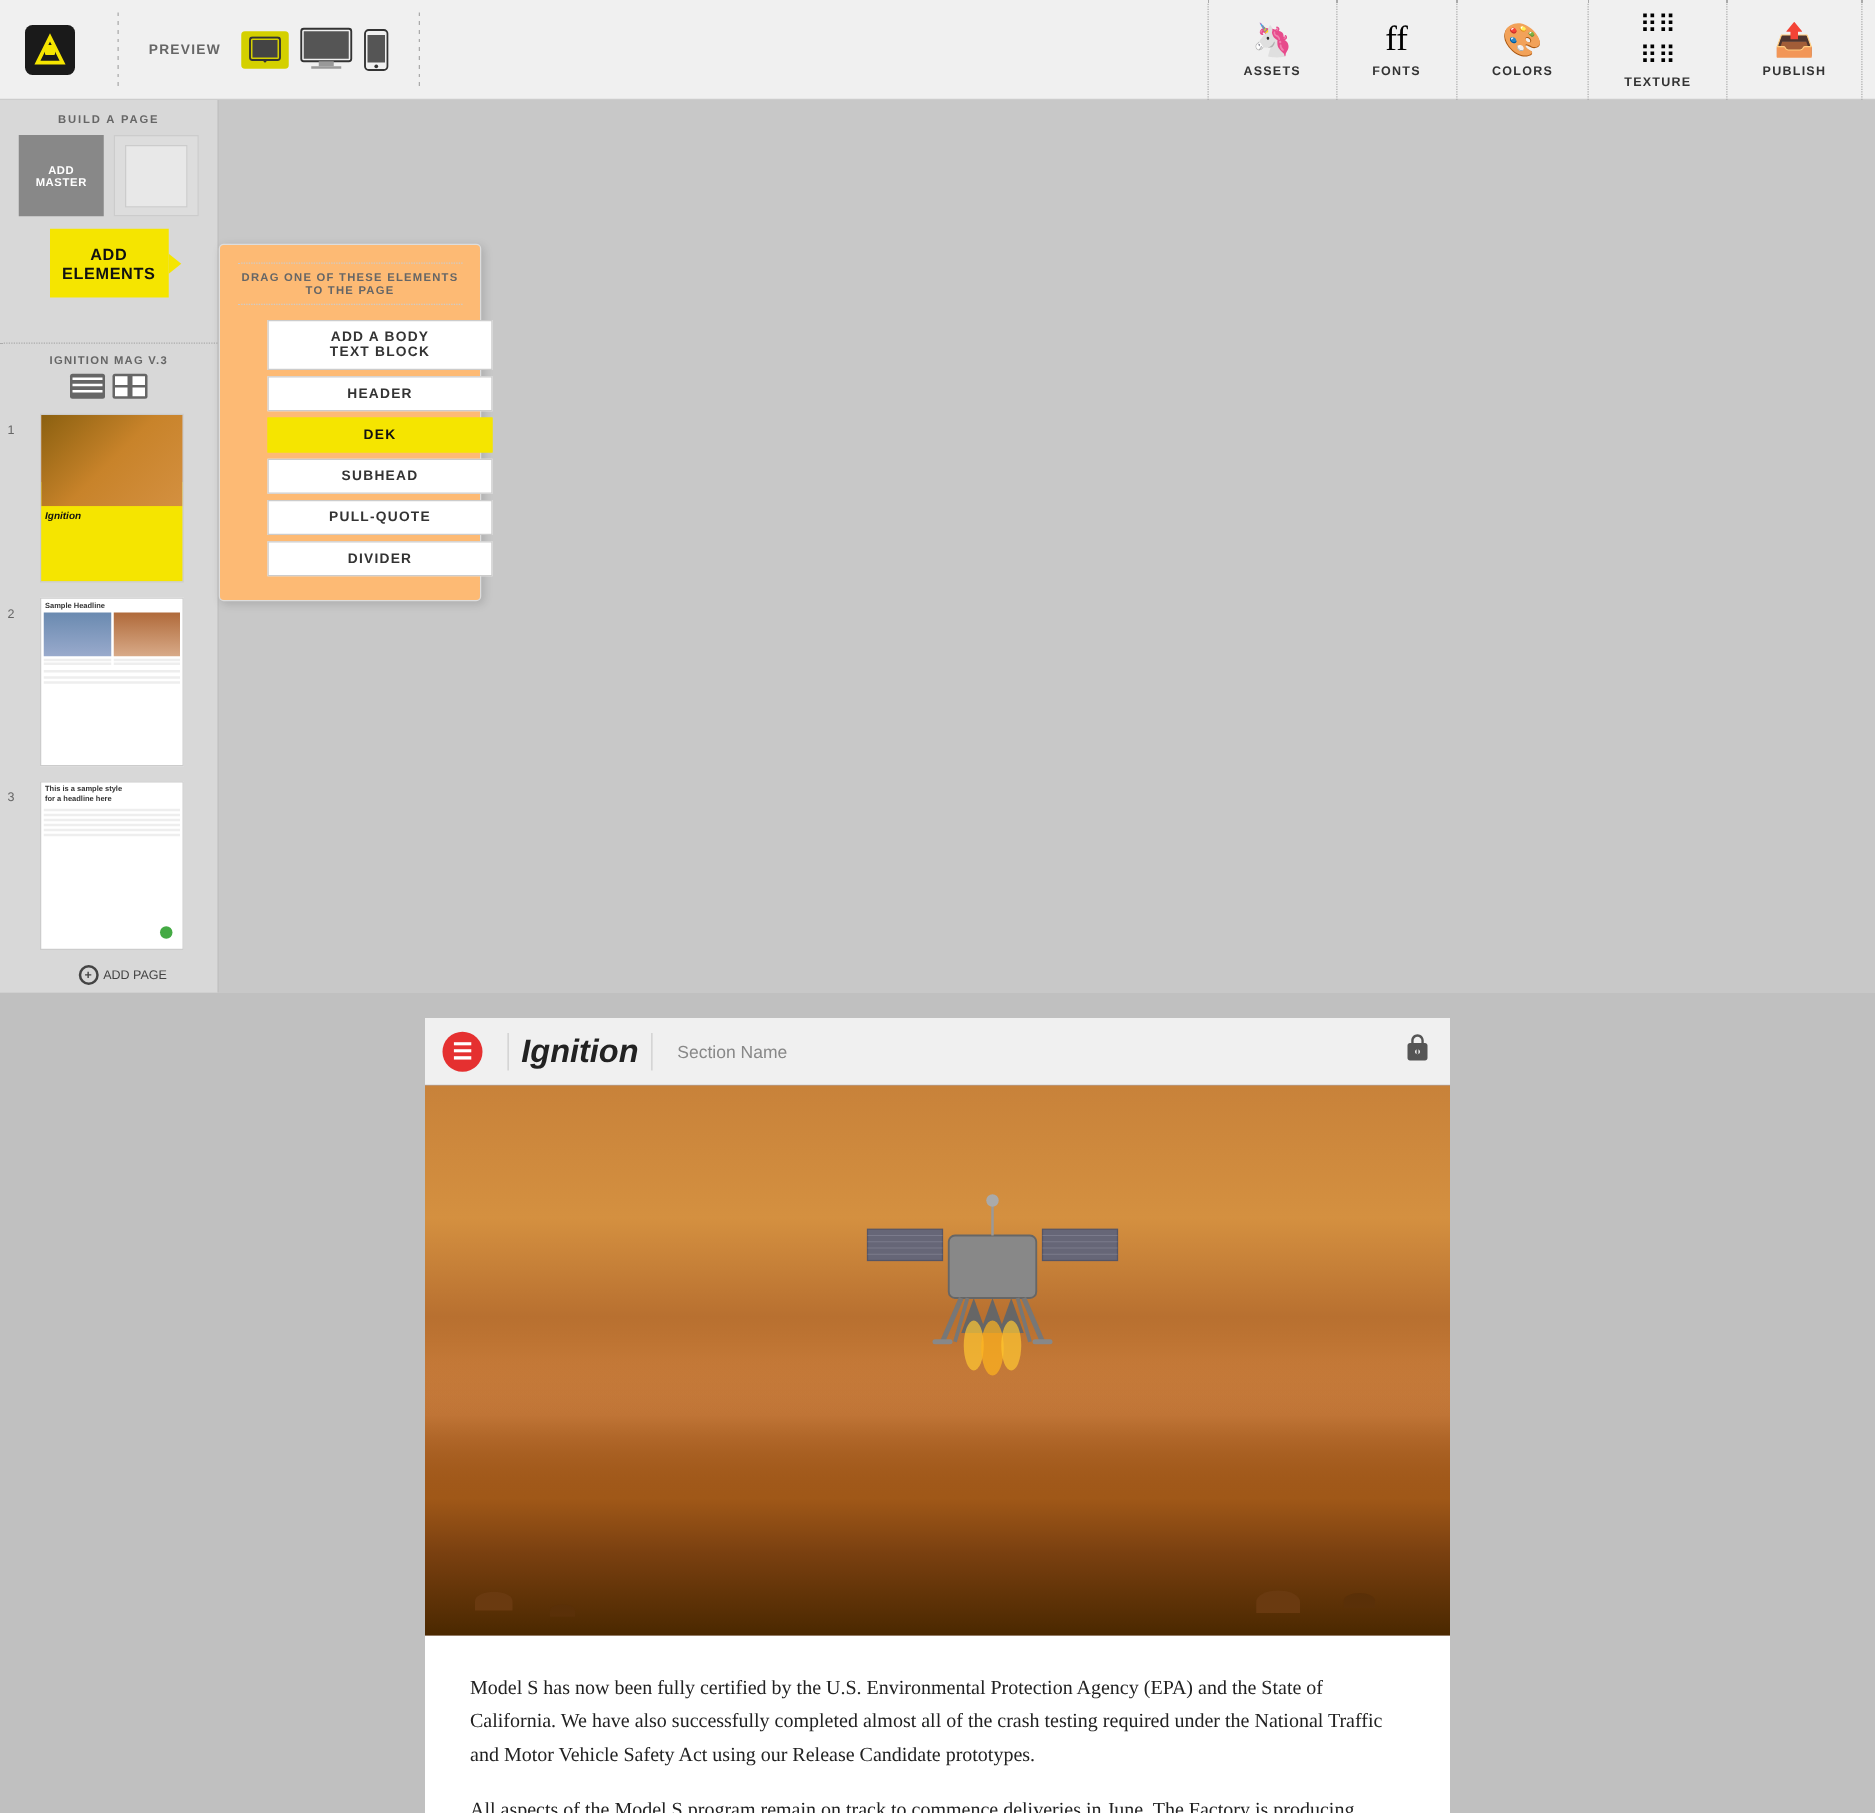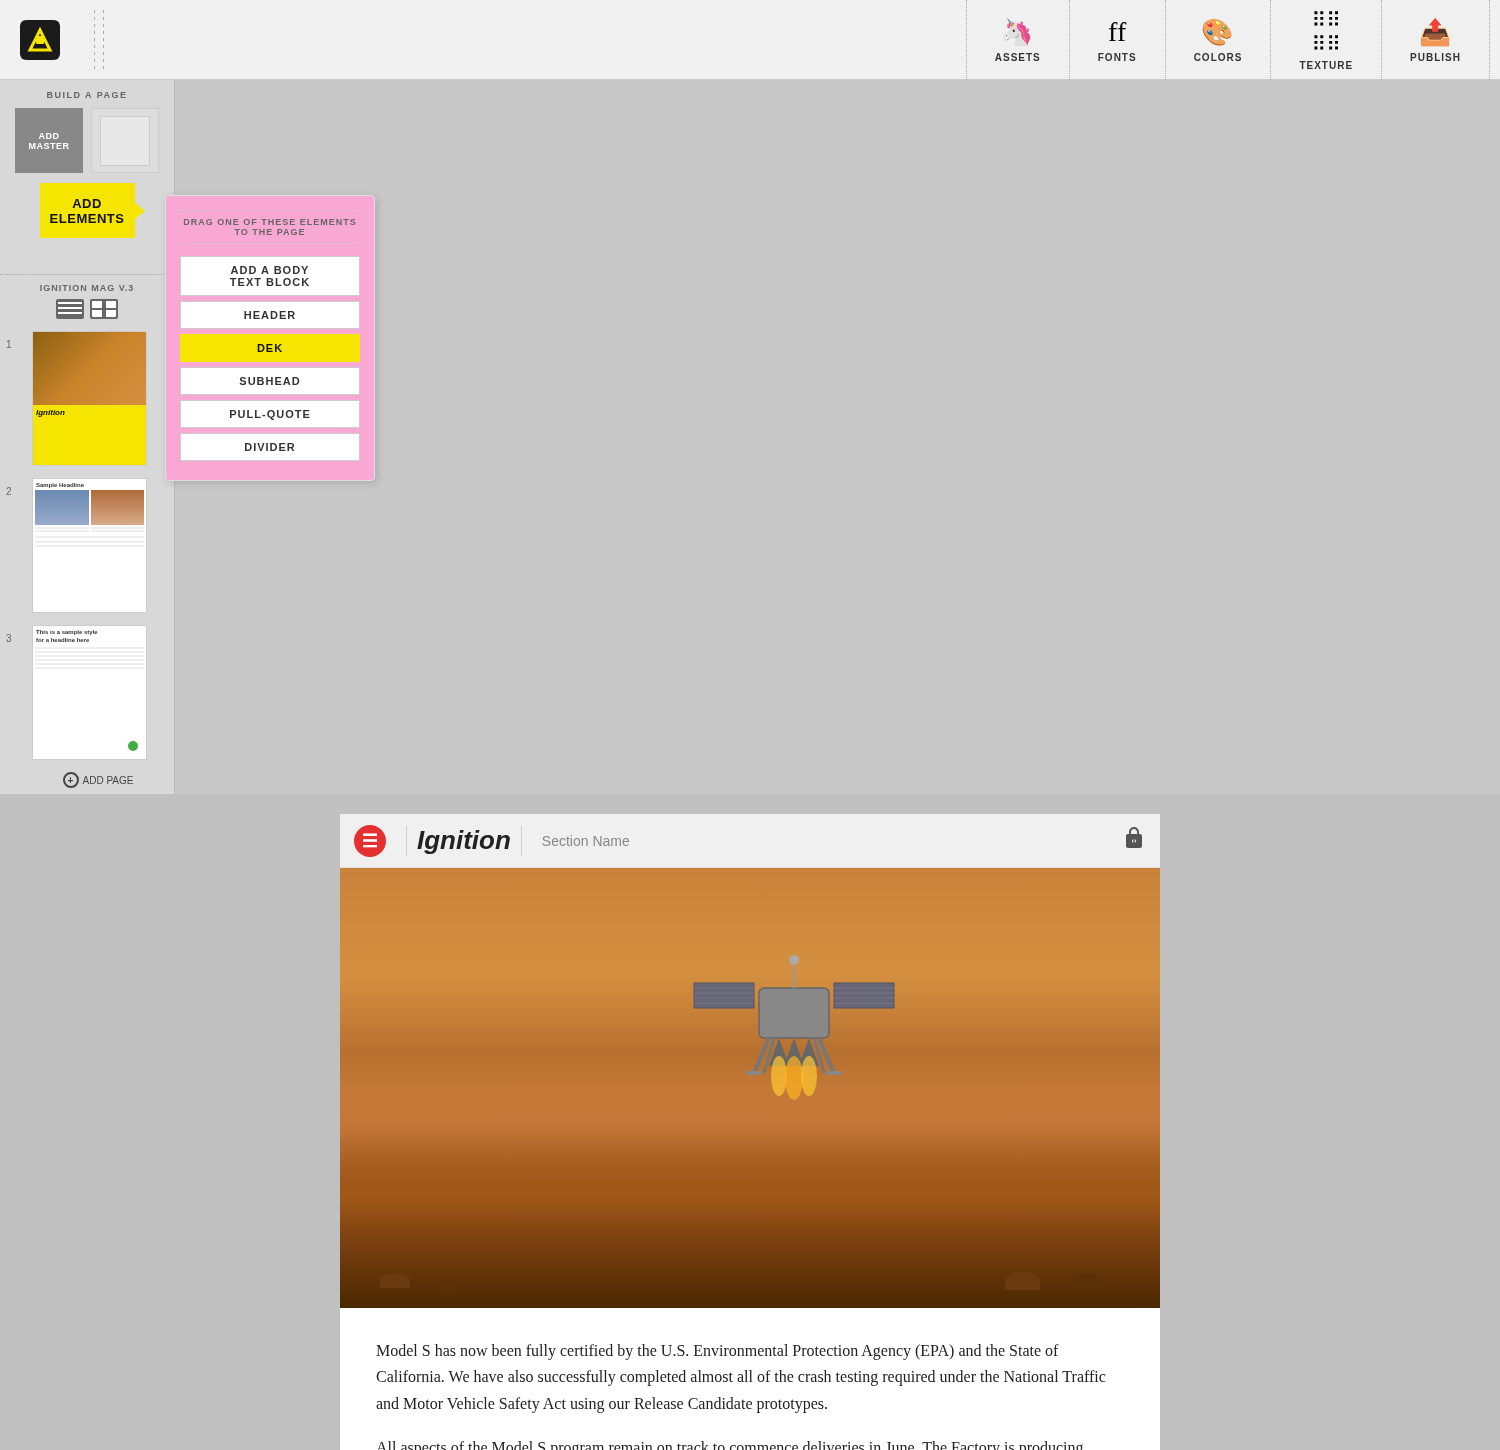--- a/index.html
+++ b/index.html
@@ -229,24 +229,24 @@
       border-radius: 50%;
       border: 2px solid #444;
       display: flex; align-items: center; justify-content: center;
       font-size: 10px;
       font-weight: bold;
     }
 
     
     .elements-panel {
       position: absolute;
-      left: 165px;
+      left: 175px;
       top: 195px;
       width: 210px;
-      background: #f9a8d4;
+      background: #fdba74;
       border: 1px solid #ddd;
       border-radius: 4px;
       padding: 14px;
       z-index: 100;
       box-shadow: 2px 2px 8px rgba(0,0,0,0.15);
     }
     .elements-panel-title {
       font-size: 9px;
       color: #666;
       letter-spacing: 1px;
@@ -263,20 +263,21 @@
       padding: 7px 0;
       margin-bottom: 5px;
       background: white;
       border: 1px solid #ccc;
       font-size: 11px;
       font-weight: bold;
       letter-spacing: 1px;
       text-align: center;
       cursor: pointer;
       color: #333;
+      margin-left: 24px;
     }
     .elements-btn.active {
       background: #f5e500;
       border-color: #f5e500;
       color: #111;
     }
     .elements-btn-section {
       border-top: 1px dotted #ccc;
       padding-top: 8px;
       margin-top: 6px;
@@ -390,20 +391,48 @@
       <rect x="4" y="4" width="40" height="40" rx="6" fill="#1a1a1a"></rect>
       <path d="M14 34 L24 14 L34 34 Z" fill="none" stroke="#f5e500" stroke-width="3"></path>
       <rect x="20" y="20" width="8" height="8" fill="#f5e500" rx="1"></rect>
     </svg>
   </div>
 
   <div class="dot-sep">
     <div class="dot-sep-line"></div>
   </div>
 
+  <div class="toolbar-preview-section">
+    <span class="preview-label">PREVIEW</span>
+
+    <div class="preview-icon-tablet">
+      <svg width="26" height="22" viewBox="0 0 26 22">
+        <rect x="1" y="1" width="24" height="18" rx="2" fill="none" stroke="#333" stroke-width="1.5"></rect>
+        <rect x="3" y="3" width="20" height="14" fill="#444"></rect>
+        <circle cx="13" cy="20" r="1" fill="#333"></circle>
+      </svg>
+    </div>
+
+    <div class="preview-icon-desktop">
+      <svg width="44" height="38" viewBox="0 0 44 38">
+        <rect x="2" y="2" width="40" height="26" rx="2" fill="none" stroke="#333" stroke-width="1.5"></rect>
+        <rect x="4" y="4" width="36" height="22" fill="#555"></rect>
+        <rect x="16" y="28" width="12" height="4" fill="#999"></rect>
+        <rect x="10" y="32" width="24" height="2" fill="#999"></rect>
+      </svg>
+    </div>
+
+    <div class="preview-icon-mobile">
+      <svg width="20" height="34" viewBox="0 0 20 34">
+        <rect x="1" y="1" width="18" height="32" rx="3" fill="none" stroke="#333" stroke-width="1.5"></rect>
+        <rect x="3" y="5" width="14" height="22" fill="#555"></rect>
+        <circle cx="10" cy="30" r="1.5" fill="#333"></circle>
+      </svg>
+    </div>
+  </div>
 
   <div class="dot-sep">
     <div class="dot-sep-line"></div>
   </div>
 
   <div class="toolbar-right">
     <div class="toolbar-right-item">
       <span class="icon-glyph">🦄</span>
       <span class="icon-label">ASSETS</span>
     </div>

